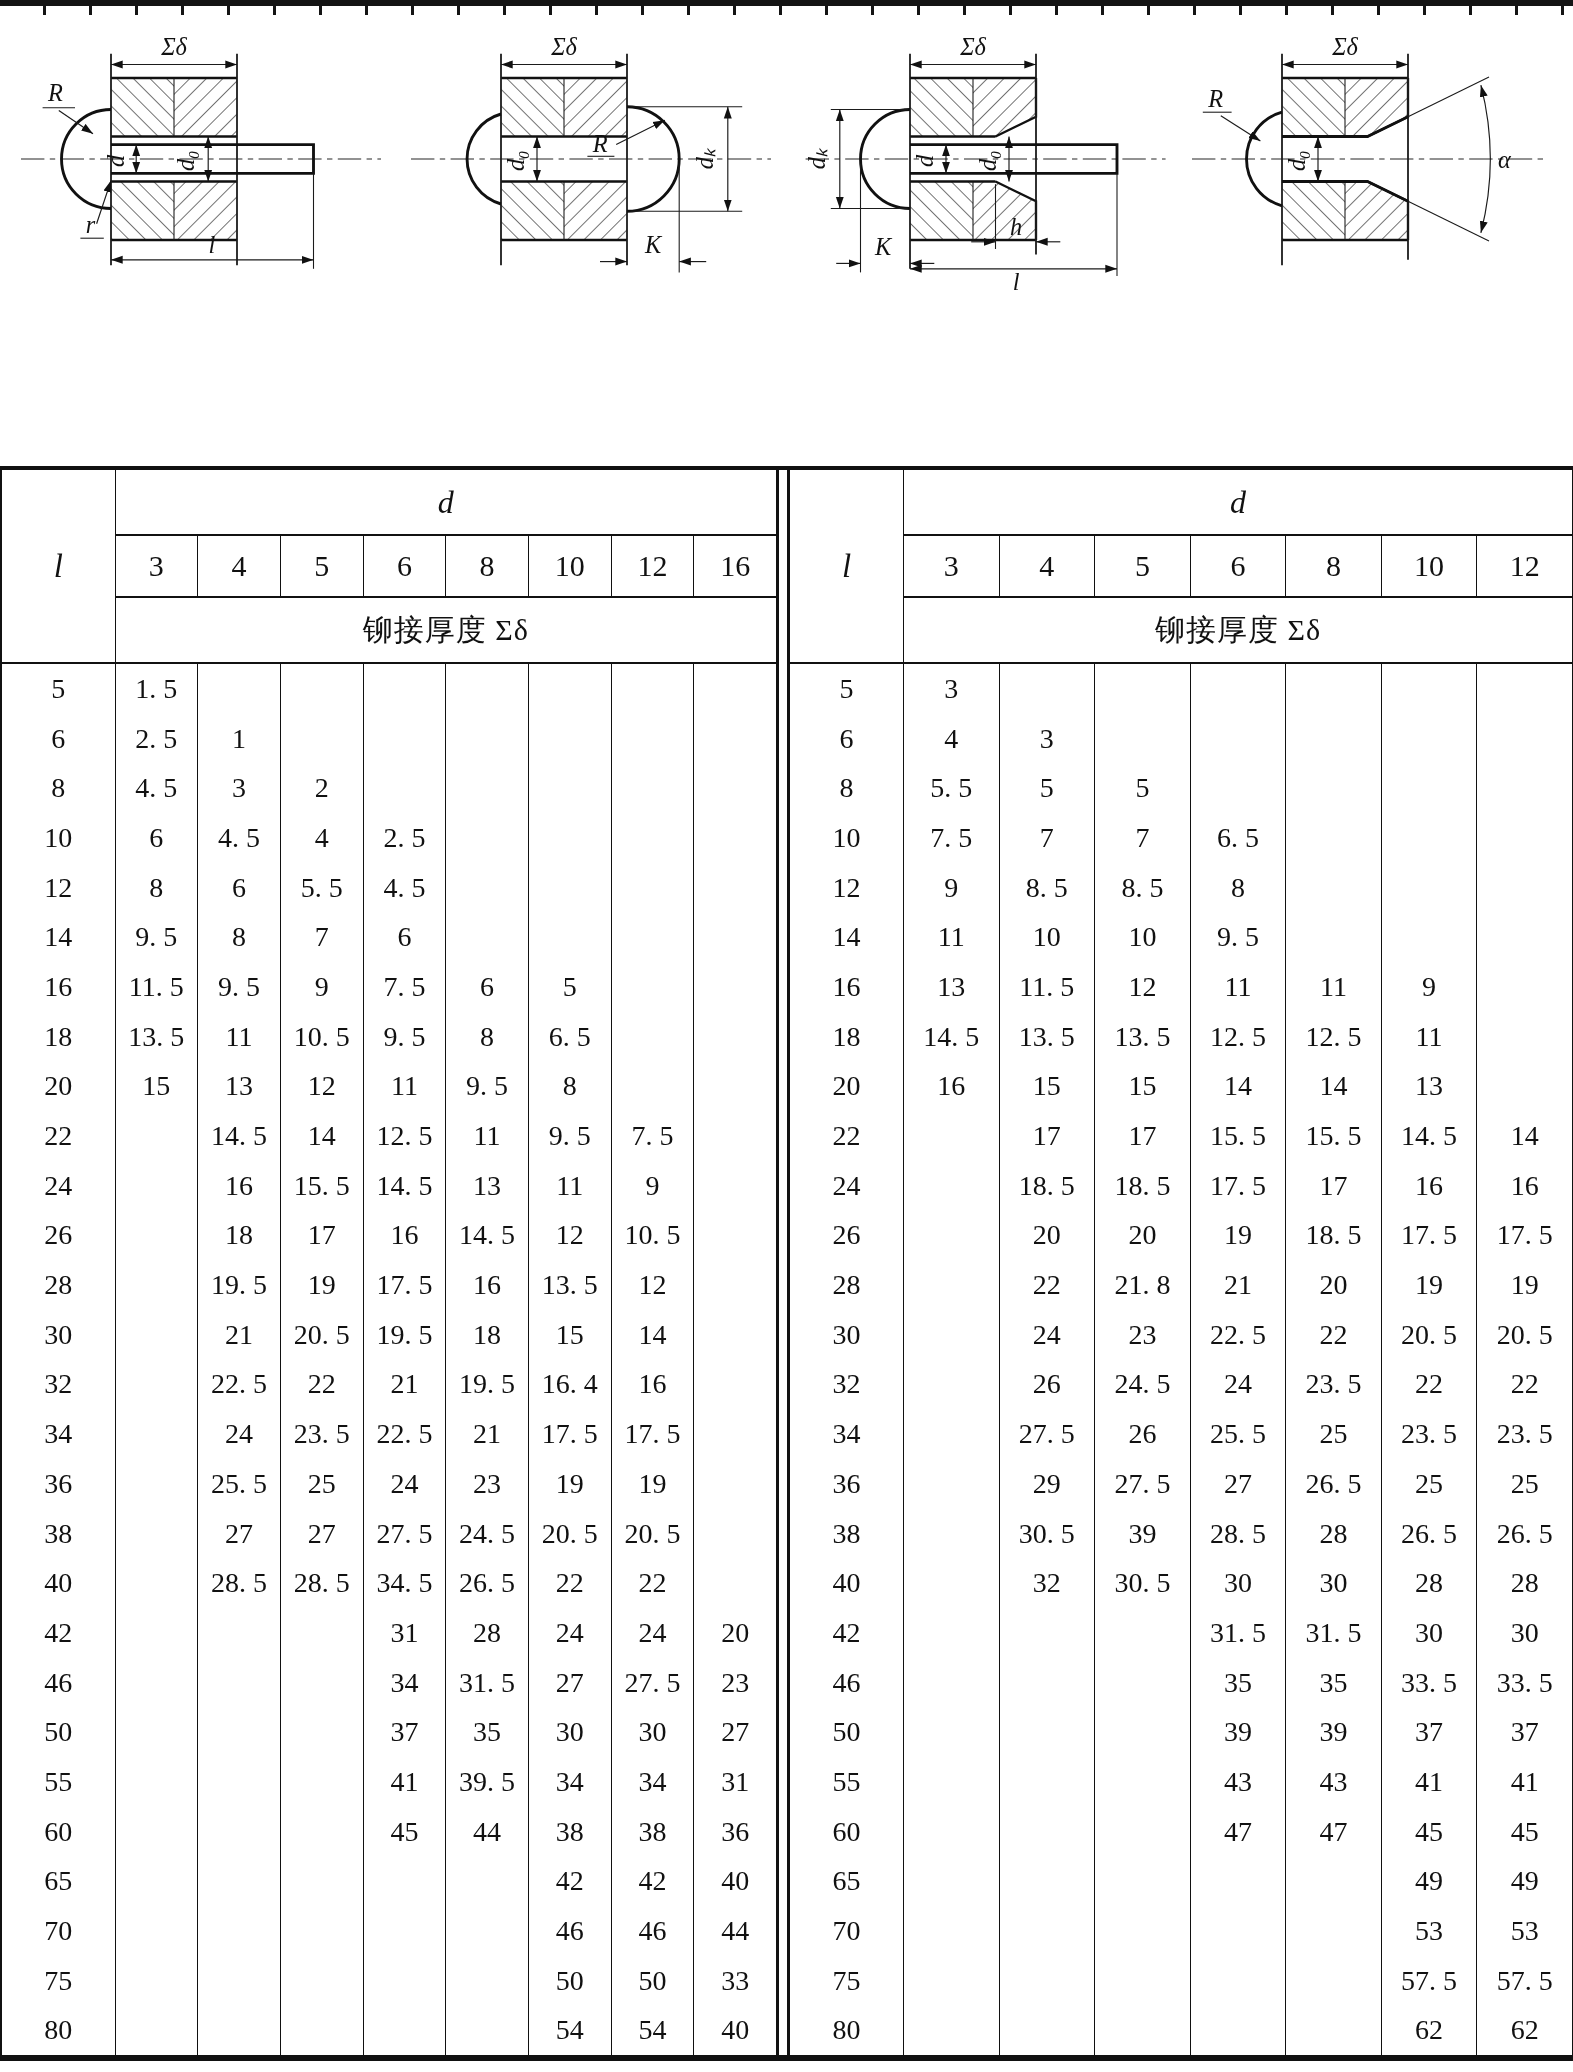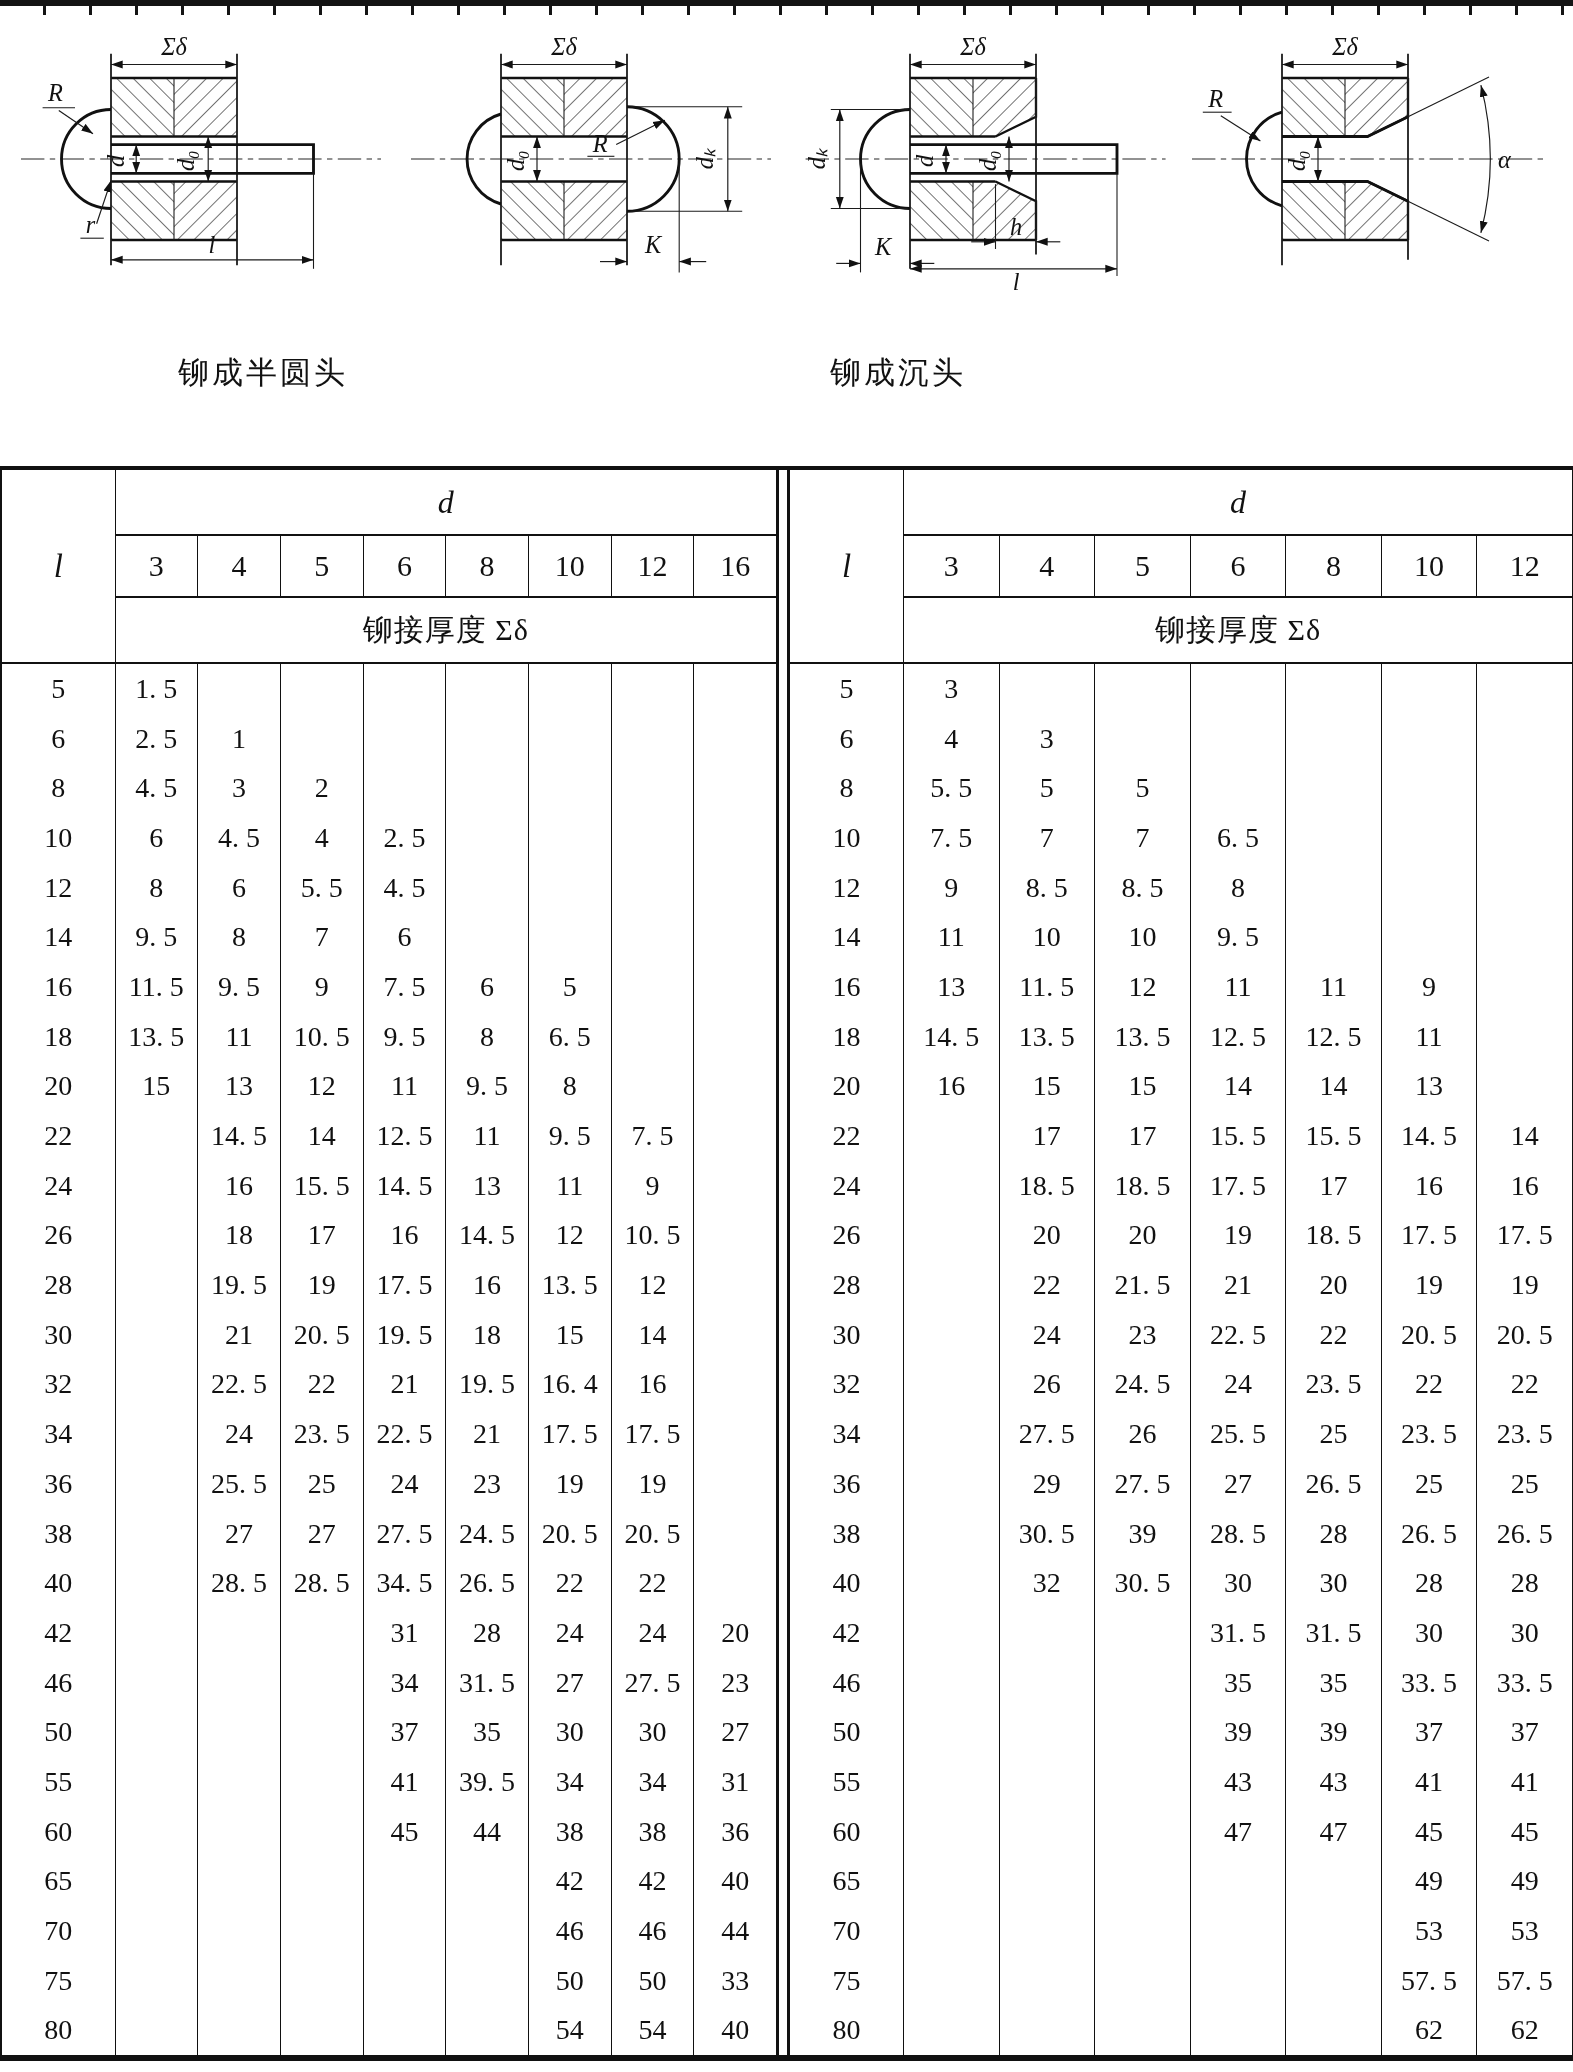--- a/index.html
+++ b/index.html
@@ -204,24 +204,20 @@
         <line class="dim" x1="150" y1="125" x2="150" y2="175" marker-start="url(#arr)" marker-end="url(#arr)"></line>
         <text class="lbl" text-anchor="middle" transform="rotate(-90 136 152)" x="136" y="152">d₀</text>
         <line class="thin" x1="250" y1="103" x2="340" y2="59"></line>
         <line class="thin" x1="250" y1="197" x2="340" y2="241"></line>
         <path class="dim" d="M331,68 Q352,150 331,232" marker-start="url(#arr)" marker-end="url(#arr)"></path>
         <text class="lbl" x="350" y="160">α</text>
       </g>
     </svg>
   </div>
 
-  <div class="captions">
-    <div class="cap left">铆成半圆头</div>
-    <div class="cap right">铆成沉头</div>
-  </div>
 
   <div class="tables">
     <div class="tblwrap-left">
       <table class="tbl">
           <colgroup>
             <col class="col-l">
             <col>
             <col>
             <col>
             <col>
@@ -709,21 +705,21 @@
               <td>20</td>
               <td>19</td>
               <td>18. 5</td>
               <td>17. 5</td>
               <td>17. 5</td>
             </tr>
             <tr>
               <td class="lcol">28</td>
               <td></td>
               <td>22</td>
-              <td>21. 5</td>
+              <td>21. 8</td>
               <td>21</td>
               <td>20</td>
               <td>19</td>
               <td>19</td>
             </tr>
             <tr>
               <td class="lcol">30</td>
               <td></td>
               <td>24</td>
               <td>23</td>

